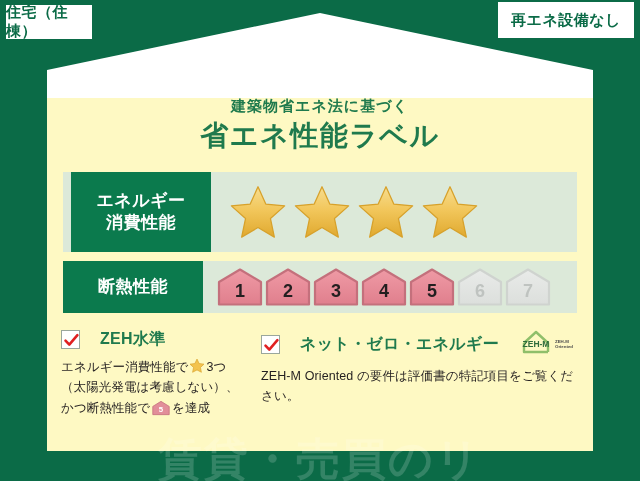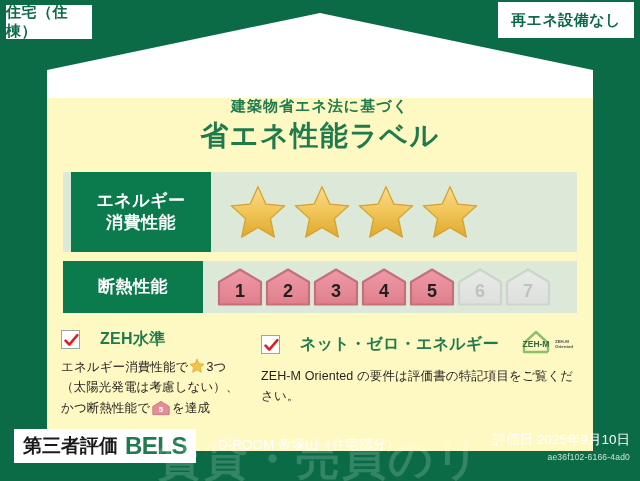--- a/index.html
+++ b/index.html
@@ -470,28 +470,16 @@
               <text x="34" y="19" font-family="Liberation Sans, sans-serif" font-size="4.4" font-weight="bold" fill="#4a4a4a">Oriented</text>
             </svg>
           </span>
         </div>
         <div class="note-body">ZEH-M Oriented の要件は評価書の特記項目をご覧ください。</div>
       </div>
 
     </div>
   </div>
 
-  <div class="footer">
-    <div class="bels">
-      <span class="bels-jp">第三者評価</span>
-      <span class="bels-en">BELS</span>
-    </div>
-    <div class="bldg">D-ROOM 帝塚山（住宅部分）</div>
-    <div class="evaldate">
-      <span>評価日</span>
-      <span>2025年9月10日</span>
-    </div>
-    <div class="evalid">ae36f102-6166-4ad0</div>
-  </div>
 
   <div class="watermark">賃貸・売買のリ</div>
 
 </div>
 
 </body></html>

